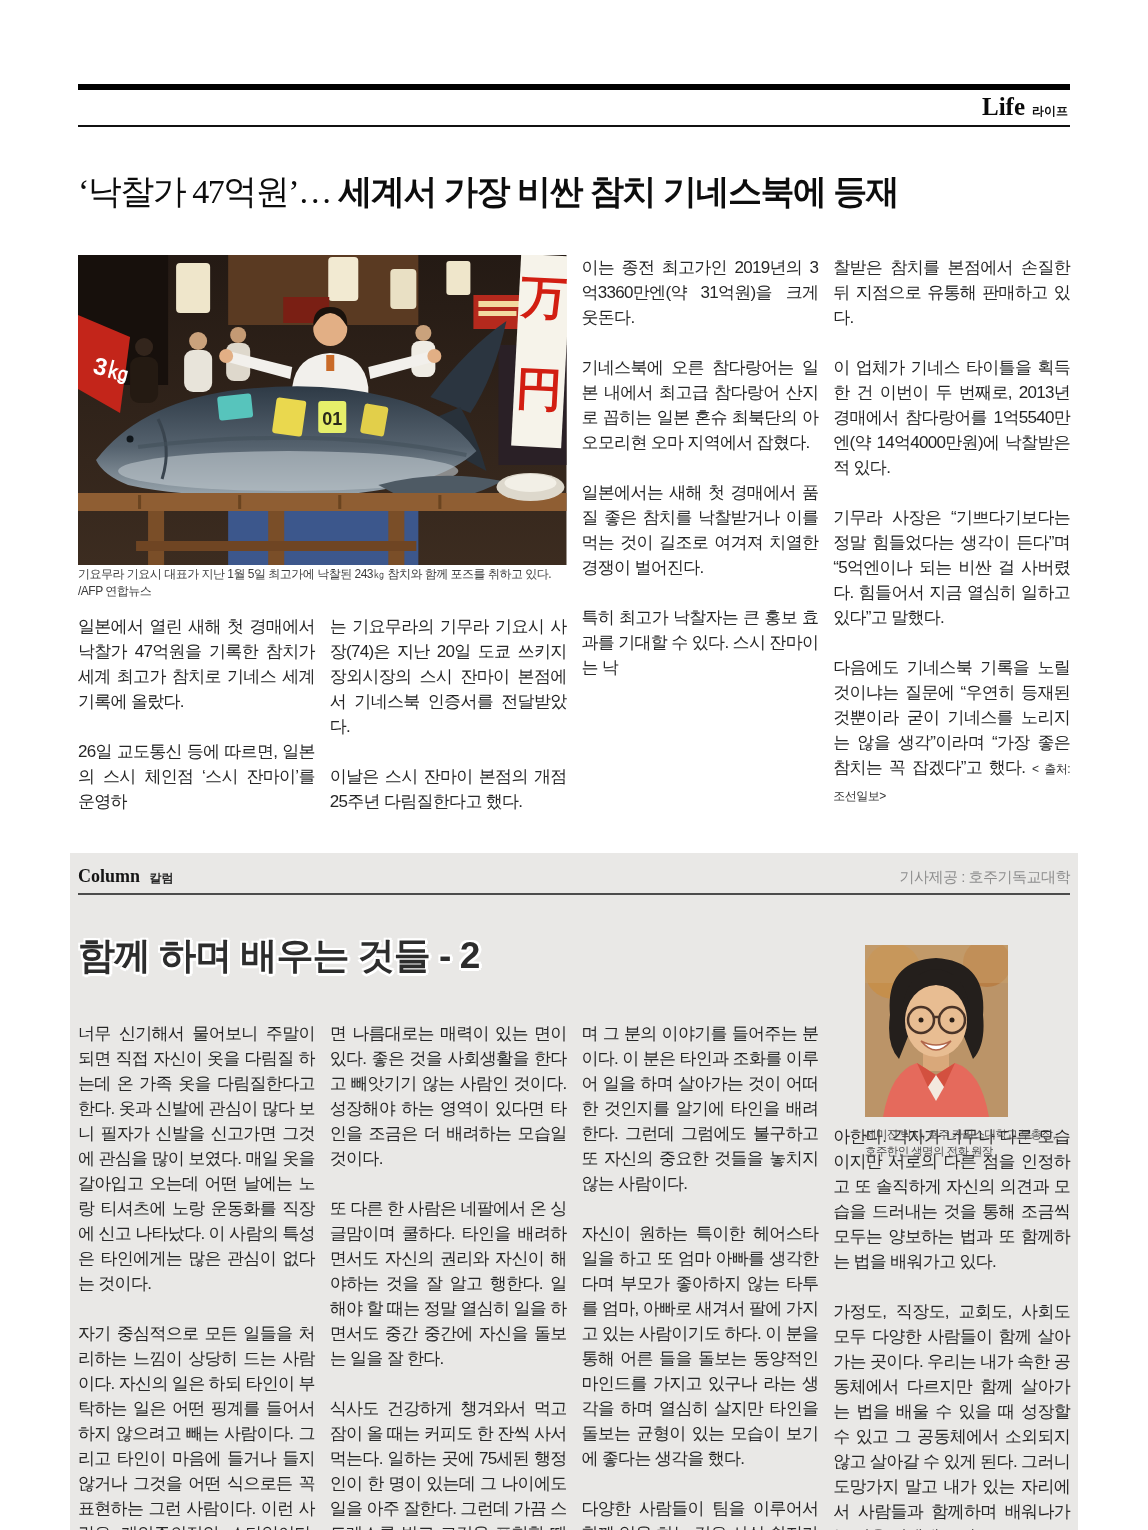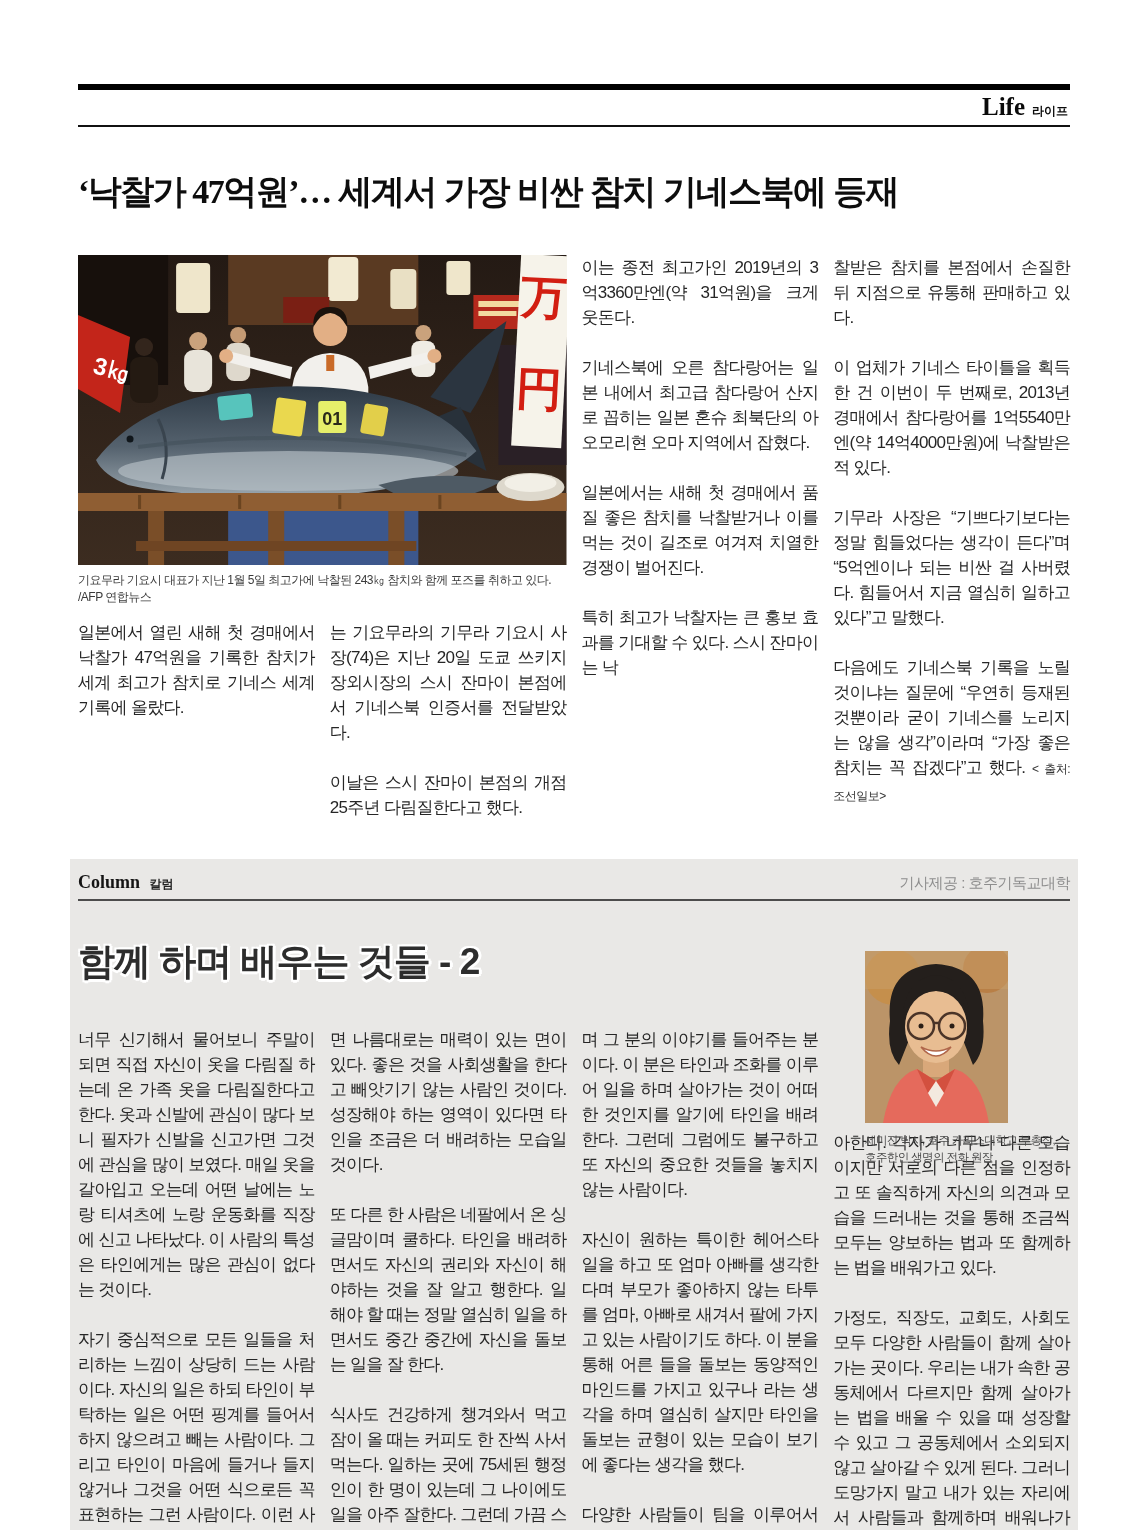--- a/index.html
+++ b/index.html
@@ -10,27 +10,27 @@
     font-family:"Liberation Sans","DejaVu Sans",sans-serif;
     padding:0 78px;
   }
   .rule-thick { border-top:6px solid #000; margin-top:84px; }
   .life-row { display:flex; justify-content:flex-end; align-items:baseline; gap:7px; padding:3px 2px 4px; }
   .life-en { font-family:"Liberation Serif","DejaVu Serif",serif; font-weight:bold; font-size:25px; color:#0a0a0a; }
   .life-kr { font-size:12px; font-weight:bold; color:#0a0a0a; }
   .rule-thin { border-top:2px solid #111; }
 
   .headline { margin-top:44px; font-size:34px; letter-spacing:-1.5px; line-height:1.2; color:#0d0d0d; white-space:nowrap; }
-  .headline .prefix { font-family:"Liberation Serif","DejaVu Serif",serif; font-weight:700; }
+  .headline .prefix { font-family:"Liberation Serif","DejaVu Serif",serif; font-weight:400; }
   .headline .main { font-weight:bold; }
 
   .news-grid { margin-top:42px; display:grid; grid-template-columns:repeat(4,1fr); column-gap:15px; grid-template-rows:min-content auto; }
   .photo-block { grid-column:1 / 3; grid-row:1; }
   .photo-svg { width:100%; height:310px; display:block; }
-  .photo-caption { font-size:12px; color:#3a3a3a; margin-top:7px; letter-spacing:-0.5px; }
+  .photo-caption { font-size:12px; color:#3a3a3a; margin-top:1px; letter-spacing:-0.5px; }
   .nc1 { grid-column:1; grid-row:2; margin-top:14px; }
   .nc2 { grid-column:2; grid-row:2; margin-top:14px; }
   .nc3 { grid-column:3; grid-row:1 / 3; }
   .nc4 { grid-column:4; grid-row:1 / 3; }
   .body-text p { font-size:17px; line-height:25px; letter-spacing:-0.7px; text-align:justify; word-break:break-all; margin-bottom:25px; color:#262626; }
   .source-tag { font-size:12px; color:#333; letter-spacing:-0.5px; font-weight:normal; }
 
   .column-panel {
     margin:14px -8px 0; background:#e9e8e6; padding:13px 8px 16px;
     border-bottom:1px solid #adadad; position:relative;
@@ -139,20 +139,21 @@
           <rect x="438" y="0" width="50" height="192" fill="#f6f3ea"></rect>
           <text x="463" y="58" font-size="46" fill="#d21e12" font-weight="bold" text-anchor="middle">万</text>
           <text x="463" y="150" font-size="46" fill="#d21e12" font-weight="bold" text-anchor="middle">円</text>
         </g>
       </svg>
       <div class="photo-caption">기요무라 기요시 대표가 지난 1월 5일 최고가에 낙찰된 243㎏ 참치와 함께 포즈를 취하고 있다. /AFP 연합뉴스</div>
     </div>
 
     <div class="body-text news-col nc1">
       <p>일본에서 열린 새해 첫 경매에서 낙찰가 47억원을 기록한 참치가 세계 최고가 참치로 기네스 세계기록에 올랐다.</p>
+      <p>26일 교도통신 등에 따르면, 일본의 스시 체인점 ‘스시 잔마이’를 운영하</p>
     </div>
     <div class="body-text news-col nc2">
       <p>는 기요무라의 기무라 기요시 사장(74)은 지난 20일 도쿄 쓰키지 장외시장의 스시 잔마이 본점에서 기네스북 인증서를 전달받았다.</p>
       <p>이날은 스시 잔마이 본점의 개점 25주년 다림질한다고 했다.</p>
     </div>
     <div class="body-text news-col nc3">
       <p>이는 종전 최고가인 2019년의 3억3360만엔(약 31억원)을 크게 웃돈다.</p>
       <p>기네스북에 오른 참다랑어는 일본 내에서 최고급 참다랑어 산지로 꼽히는 일본 혼슈 최북단의 아오모리현 오마 지역에서 잡혔다.</p>
       <p>일본에서는 새해 첫 경매에서 품질 좋은 참치를 낙찰받거나 이를 먹는 것이 길조로 여겨져 치열한 경쟁이 벌어진다.</p>
       <p>특히 최고가 낙찰자는 큰 홍보 효과를 기대할 수 있다. 스시 잔마이는 낙</p>

